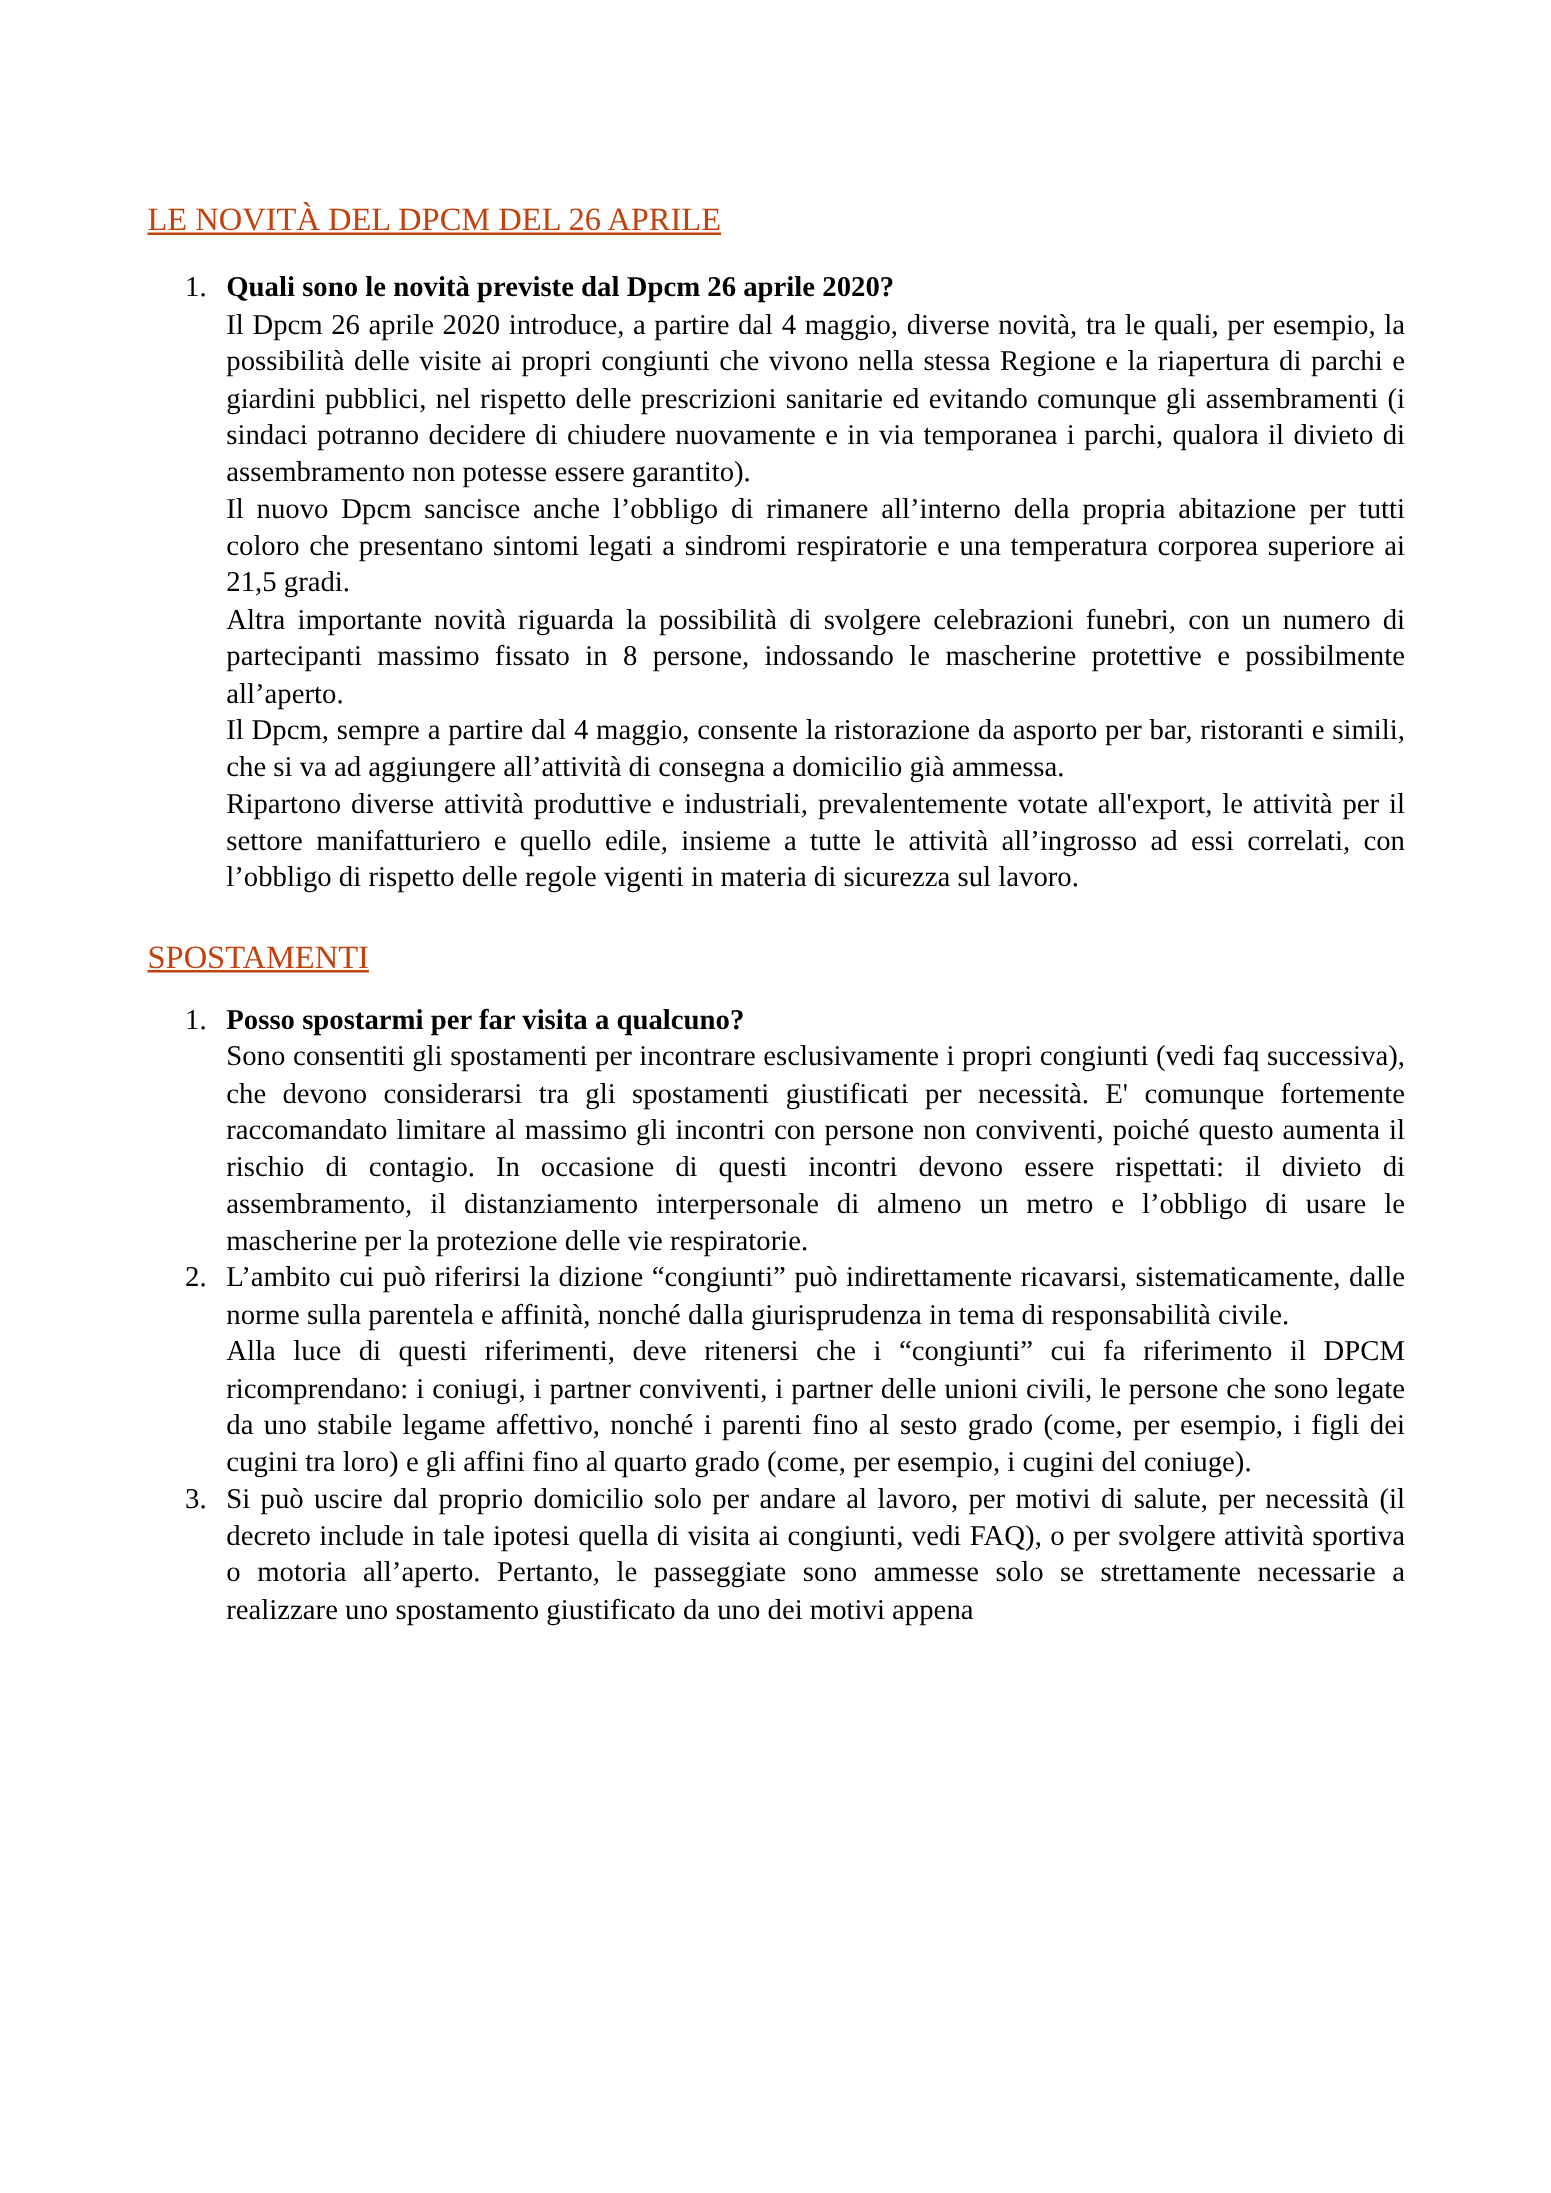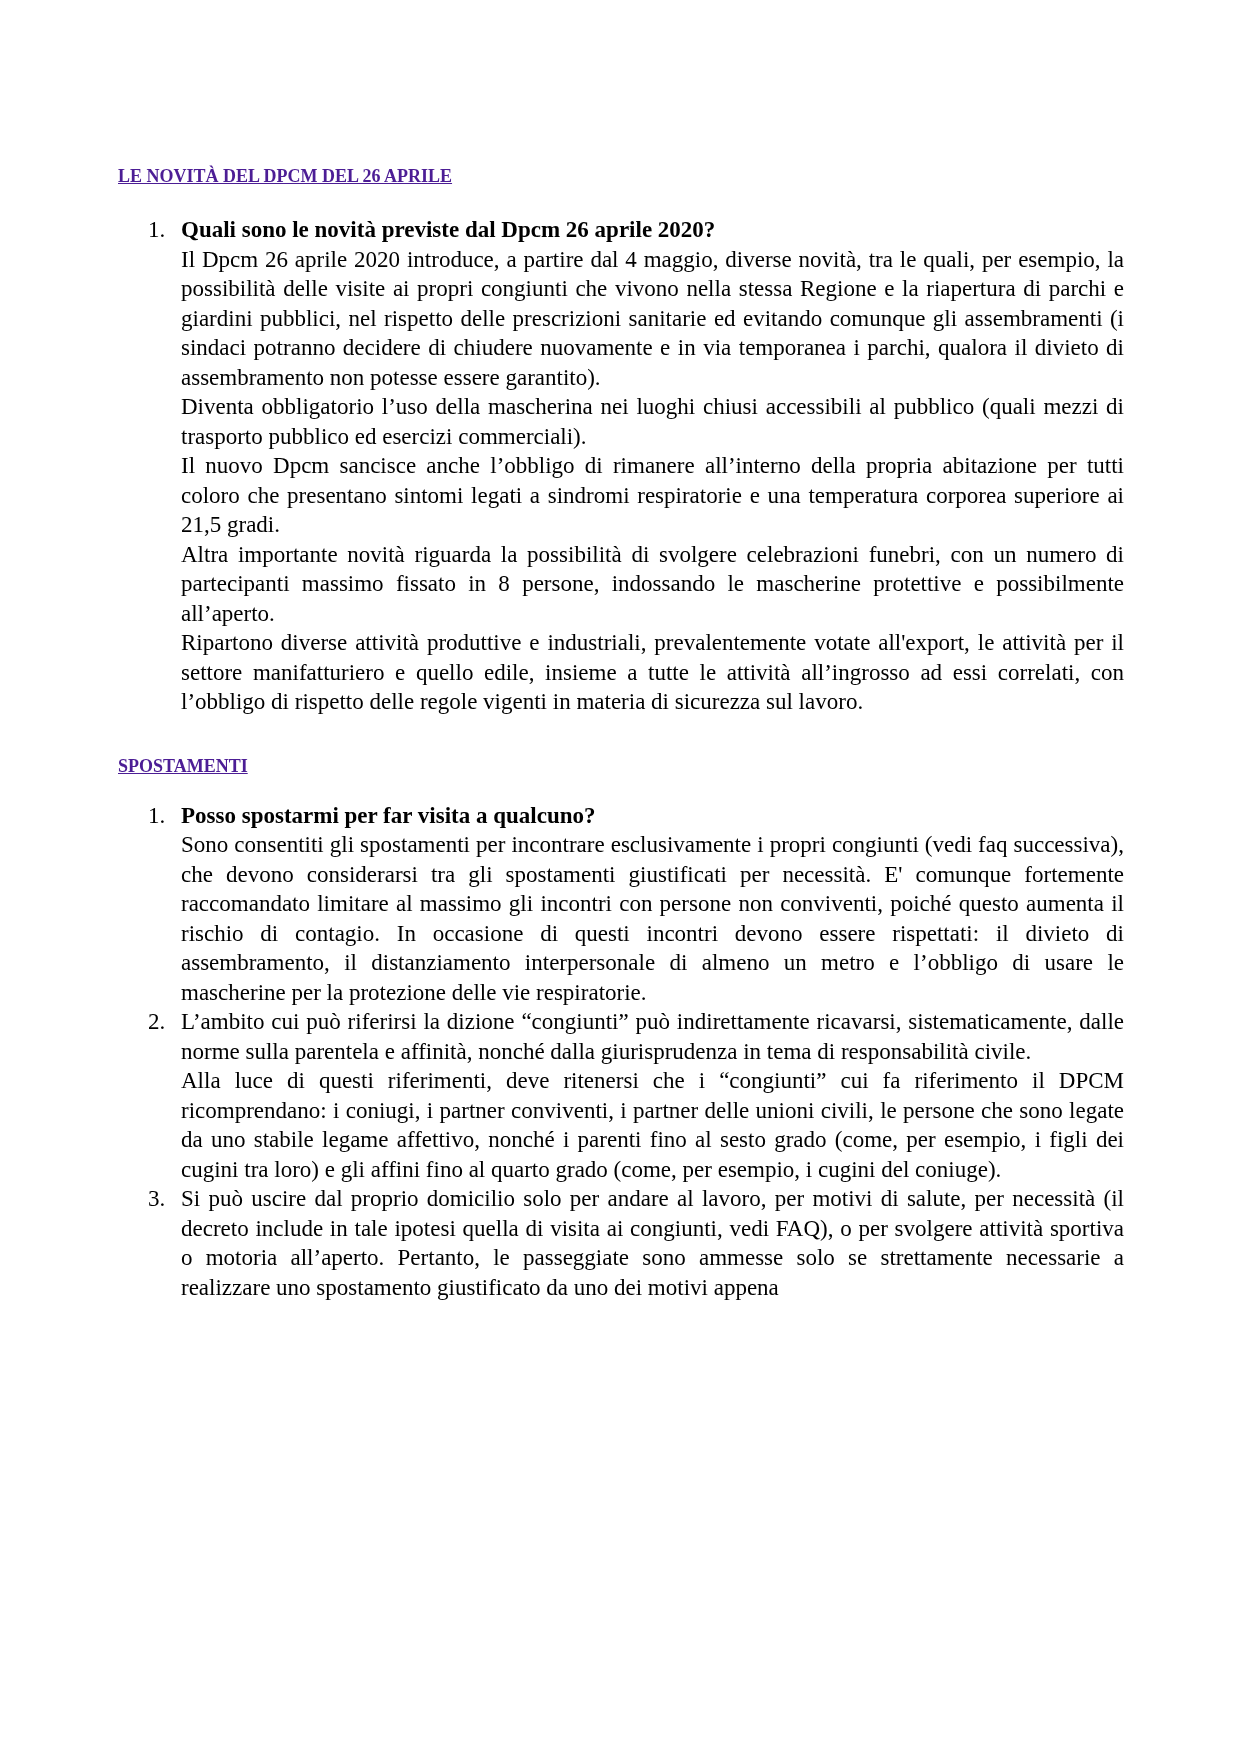--- a/index.html
+++ b/index.html
@@ -14,24 +14,24 @@
     background: #ffffff;
     padding: 159px 117px 40px 118px;
     font-family: "Liberation Serif", "DejaVu Serif", serif;
     font-size: 23px;
     line-height: 29.5px;
     color: #000000;
     overflow: hidden;
   }
   .section-heading {
     font-family: "Liberation Serif", "DejaVu Serif", serif;
-    font-size: 18px;
+    font-size: 26px;
     line-height: 34px;
-    font-weight: bold;
-    color: #4c1d95;
+    font-weight: normal;
+    color: #c2410c;
     text-decoration: underline;
     margin: 0 0 22px 0;
   }
   .section-heading.second {
     margin: 32px 0 18px 0;
   }
   .faq-list {
     list-style: none;
     margin: 0;
     padding: 0;
@@ -65,23 +65,23 @@
 <div class="page">
 
   <h1 class="section-heading">LE NOVITÀ DEL DPCM DEL 26 APRILE</h1>
 
   <ol class="faq-list">
     <li class="faq-item">
       <span class="item-number">1.</span>
       <div class="item-content">
         <p class="question">Quali sono le novità previste dal Dpcm 26 aprile 2020?</p>
         <p class="answer">Il Dpcm 26 aprile 2020 introduce, a partire dal 4 maggio, diverse novità, tra le quali, per esempio, la possibilità delle visite ai propri congiunti che vivono nella stessa Regione e la riapertura di parchi e giardini pubblici, nel rispetto delle prescrizioni sanitarie ed evitando comunque gli assembramenti (i sindaci potranno decidere di chiudere nuovamente e in via temporanea i parchi, qualora il divieto di assembramento non potesse essere garantito).</p>
-        <p class="answer">Diventa obbligatorio l’uso della mascherina nei luoghi chiusi accessibili al pubblico (quali mezzi di trasporto pubblico ed esercizi commerciali).</p>
         <p class="answer">Il nuovo Dpcm sancisce anche l’obbligo di rimanere all’interno della propria abitazione per tutti coloro che presentano sintomi legati a sindromi respiratorie e una temperatura corporea superiore ai 21,5 gradi.</p>
         <p class="answer">Altra importante novità riguarda la possibilità di svolgere celebrazioni funebri, con un numero di partecipanti massimo fissato in 8 persone, indossando le mascherine protettive  e possibilmente all’aperto.</p>
+        <p class="answer">Il Dpcm, sempre a partire dal 4 maggio, consente la ristorazione da asporto per bar, ristoranti e simili, che si va ad aggiungere all’attività di consegna a domicilio già ammessa.</p>
         <p class="answer">Ripartono diverse attività produttive e industriali, prevalentemente votate all'export, le attività per il settore manifatturiero e quello edile, insieme a tutte le attività all’ingrosso ad essi correlati, con l’obbligo di rispetto delle regole vigenti in materia di sicurezza sul lavoro.</p>
       </div>
     </li>
   </ol>
 
   <h1 class="section-heading second">SPOSTAMENTI</h1>
 
   <ol class="faq-list">
     <li class="faq-item">
       <span class="item-number">1.</span>

